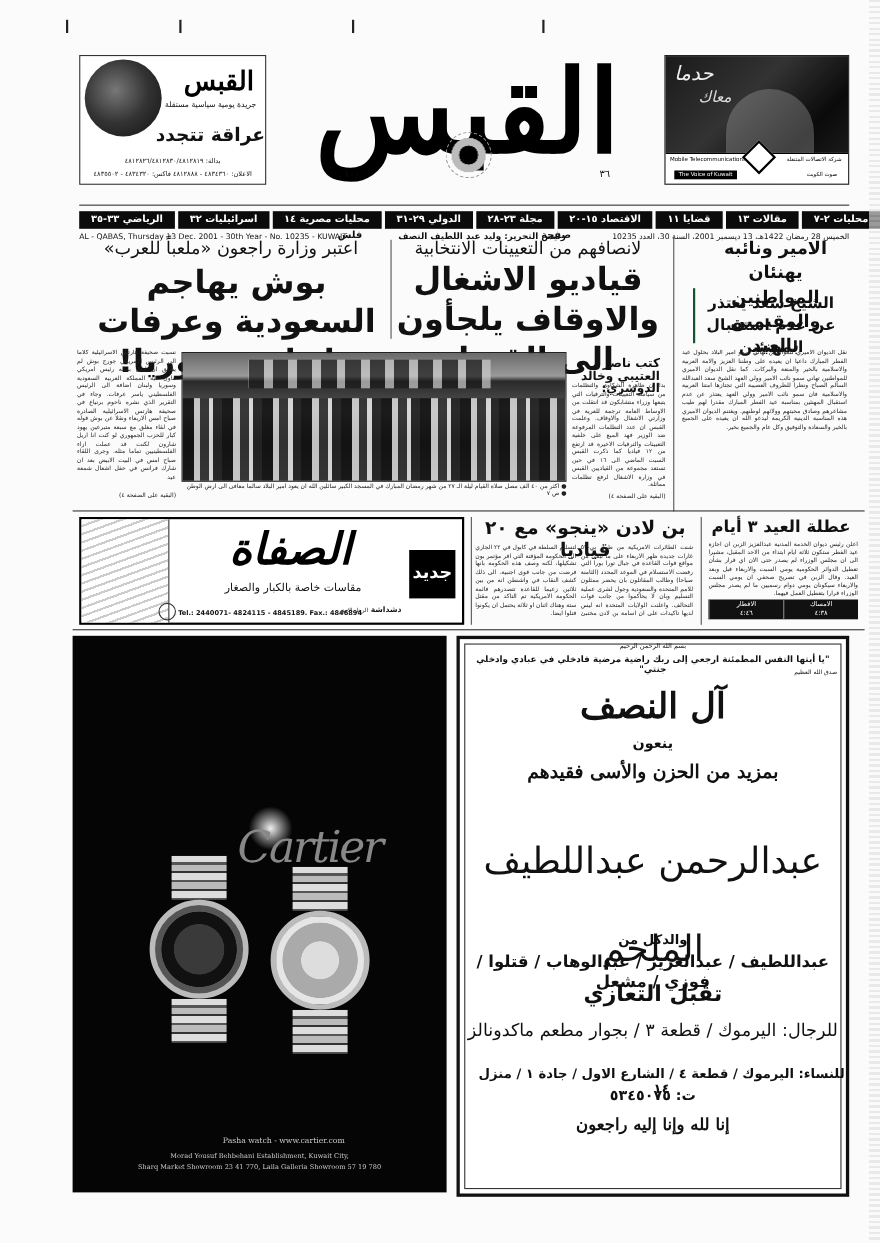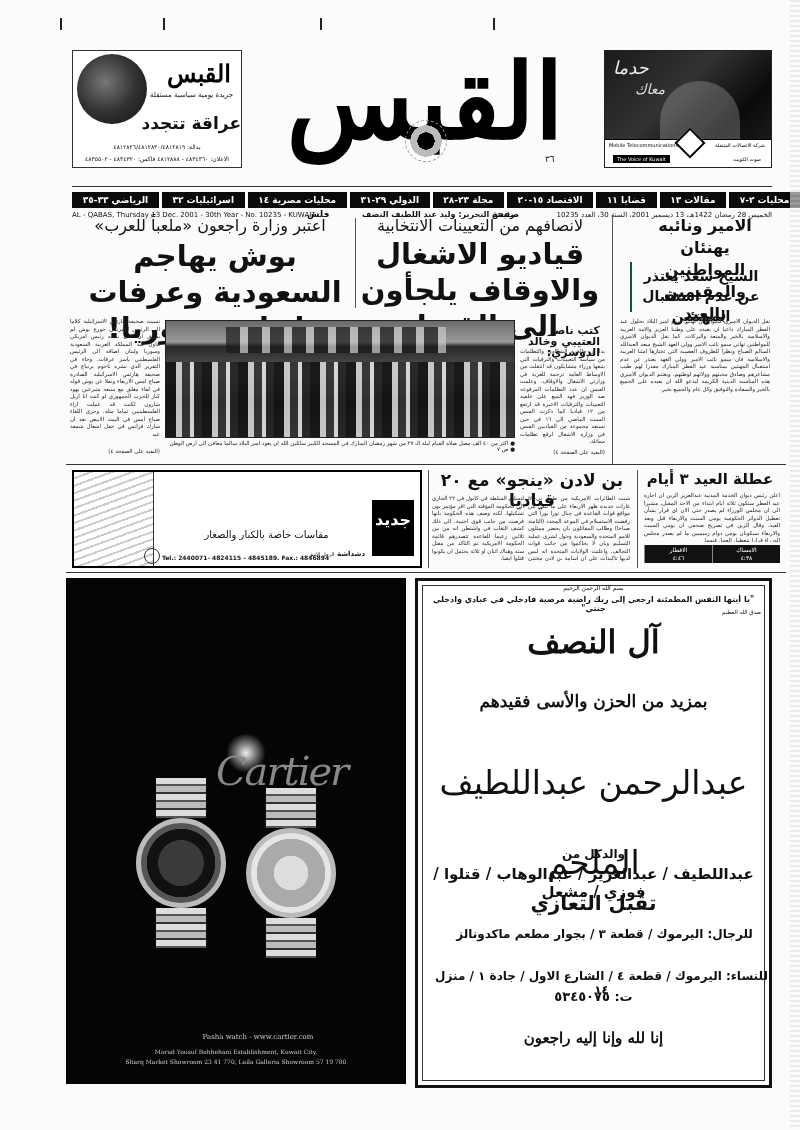--- a/index.html
+++ b/index.html
@@ -69,21 +69,21 @@
   .photo .build { position: absolute; left: 60px; top: 6px; width: 220px; height: 26px; background: repeating-linear-gradient(90deg, #1a1a1a 0 14px, #ccc 14px 22px); opacity: .7; }
   .caption { left: 165px; top: 440px; width: 350px; font-size: 5.5px; direction: rtl; color: #222; }
 
   .byline { right: 200px; top: 325px; width: 80px; text-align: right; direction: rtl; font-size: 11px; font-weight: bold; line-height: 11px; }
 
   
   .hr { height: 1px; background: #333; }
   .sadeem-ad { left: 72px; top: 470px; width: 350px; height: 98px; border: 2px solid #000; background: #fff; overflow: hidden; }
   .sadeem-ad .corner { position: absolute; left: 0; top: 0; width: 80px; height: 98px; background: repeating-linear-gradient(160deg, #fff 0 5px, #ccc 5px 7px); border-right: 1px solid #333; }
   .sadeem-ad .brand { position: absolute; left: 85px; top: 6px; width: 210px; height: 45px; text-align: center; font-size: 40px; font-weight: bold; font-style: italic; line-height: 45px; color: #000; direction: rtl; letter-spacing: 2px; }
-  .sadeem-ad .new { position: absolute; right: 6px; top: 28px; width: 42px; height: 56px; background: #000; color: #fff; font-size: 16px; font-weight: bold; text-align: center; line-height: 40px; direction: rtl; }
+  .sadeem-ad .new { position: absolute; right: 6px; top: 28px; width: 42px; height: 44px; background: #000; color: #fff; font-size: 16px; font-weight: bold; text-align: center; line-height: 40px; direction: rtl; }
   .sadeem-ad .slogan { position: absolute; left: 85px; top: 57px; width: 215px; text-align: center; font-size: 10px; direction: rtl; }
   .sadeem-ad .phones { position: absolute; left: 88px; top: 82px; font-size: 6px; font-weight: bold; }
   .sadeem-ad .dish { position: absolute; right: 55px; top: 78px; font-size: 7px; font-weight: bold; direction: rtl; }
   .sadeem-ad .stamp { position: absolute; left: 70px; top: 76px; width: 16px; height: 16px; border-radius: 50%; border: 1px solid #333; }
 
   .h-binladen { left: 432px; top: 470px; width: 200px; text-align: center; direction: rtl; font-size: 17px; font-weight: bold; }
   .h-holiday { left: 640px; top: 470px; width: 140px; text-align: center; direction: rtl; font-size: 15px; font-weight: bold; }
   .prayer-bar { left: 644px; top: 545px; width: 136px; height: 18px; background: #111; color: #fff; display: flex; direction: rtl; font-size: 6px; }
   .prayer-bar .cell { flex: 1; text-align: center; line-height: 8px; padding-top: 1px; border-left: 1px solid #888; }
 
@@ -109,25 +109,25 @@
   .obit .verse { position: absolute; left: 6px; right: 6px; top: 14px; font-size: 8px; font-weight: bold; }
   .obit .verse-src { position: absolute; right: 8px; top: 28px; font-size: 5.5px; }
   .obit .family { position: absolute; left: 0; right: 0; top: 42px; font-size: 32px; font-weight: bold; font-family: "DejaVu Serif", serif; }
   .obit .mourn { position: absolute; left: 0; right: 0; top: 88px; font-size: 13px; font-weight: bold; }
   .obit .l1 { position: absolute; left: 0; right: 0; top: 110px; font-size: 17px; font-weight: bold; font-family: "DejaVu Serif", serif; }
   .obit .l2 { position: absolute; left: 0; right: 0; top: 134px; font-size: 17px; font-weight: bold; font-family: "DejaVu Serif", serif; }
   .obit .deceased { position: absolute; left: 0; right: 0; top: 162px; font-size: 33px; font-weight: normal; font-family: "DejaVu Serif", serif; line-height: 80px; }
   .obit .and { position: absolute; left: 0; right: 0; top: 266px; font-size: 12px; font-weight: bold; }
   .obit .sons { position: absolute; left: 0; right: 0; top: 284px; font-size: 15px; font-weight: bold; }
   .obit .condol { position: absolute; left: 0; right: 0; top: 310px; font-size: 20px; font-weight: bold; }
-  .obit .men { position: absolute; left: 0; right: 0; top: 346px; font-size: 12px; font-weight: bold; margin-left: 22px; }
+  .obit .men { position: absolute; left: 0; right: 0; top: 346px; font-size: 16px; font-weight: normal; }
   .obit .men-tel { position: absolute; left: 0; right: 0; top: 365px; font-size: 13px; font-weight: bold; }
   .obit .women { position: absolute; left: 16px; right: 0; top: 388px; font-size: 12px; font-weight: bold; }
   .obit .women-tel { position: absolute; left: 0; right: 0; top: 408px; font-size: 13px; font-weight: bold; }
-  .obit .closing { position: absolute; left: 0; right: 0; top: 432px; font-size: 15px; font-weight: bold; font-family: "DejaVu Serif", serif; margin-top: 16px; }
+  .obit .closing { position: absolute; left: 0; right: 0; top: 432px; font-size: 15px; font-weight: bold; font-family: "DejaVu Serif", serif; }
 
   .right-edge { left: 790px; top: 0; width: 10px; height: 1130px; background: repeating-linear-gradient(180deg, #ddd 0 2px, #fafafa 2px 5px); opacity: .6; }
 </style>
 </head>
 <body>
 
 <div class="tick" style="left:60px"></div>
 <div class="tick" style="left:163px"></div>
 <div class="tick" style="left:320px"></div>
 <div class="tick" style="left:493px"></div>
@@ -207,20 +207,21 @@
 <div class="abs caption">
   <span>● </span><span>اكثر من ٤٠ الف مصل صلاة القيام ليلة الـ ٢٧ من شهر رمضان المبارك في المسجد الكبير سائلين الله ان يعود امير البلاد سالما معافى الى ارض الوطن</span>
   <span> ● </span><span>ص ٧</span>
 </div>
 
 <div class="abs hr" style="left:66px;top:464px;width:720px"></div>
 
 <div class="abs sadeem-ad">
   <div class="corner"></div>
   <div class="stamp"></div>
+  <div class="brand">الصفاة</div>
   <div class="new">جديد</div>
   <div class="slogan">مقاسات خاصة بالكبار والصغار</div>
   <div class="phones">Tel.: 2440071- 4824115 - 4845189. Fax.: 4846894</div>
   <div class="dish"><span>دشداشة</span> <span style="font-size:5px;font-weight:normal">الرجل الانيق</span></div>
 </div>
 
 <div class="abs col-rule" style="left:428px;top:470px;height:98px"></div>
 <div class="abs h-binladen">بن لادن «ينجو» مع ٢٠ قياديا</div>
 <div class="abs body-text" style="left:528px;top:495px;width:102px;height:68px;overflow:hidden">شنت الطائرات الامريكية من طراز بي-٥٢ غارات جديدة ظهر الاربعاء على ما تبقى من مواقع قوات القاعدة في جبال تورا بورا التي رفضت الاستسلام في الموعد المحدد (الثامنة صباحا) وطالب المقاتلون بان يحضر ممثلون للامم المتحدة والسعودية وجول لشرى عملية التسليم وبان لا يحاكموا من جانب قوات التحالف. واعلنت الولايات المتحدة انه ليس لديها تاكيدات على ان اسامة بن لادن مختبئ في تورا بورا.</div>
 <div class="abs body-text" style="left:432px;top:495px;width:92px;height:68px;overflow:hidden">لتسليم السلطة في كابول في ٢٢ الجاري الى الحكومة المؤقتة التي اقر مؤتمر بون تشكيلها، لكنه وصف هذه الحكومة بانها فرضت من جانب قوى اجنبية. الى ذلك كشف النقاب في واشنطن انه من بين ثلاثين زعيما للقاعدة تتصدرهم قائمة الحكومة الامريكية تم التاكد من مقتل ستة وهناك اثنان او ثلاثة يحتمل ان يكونوا قتلوا ايضا.</div>
@@ -258,20 +259,21 @@
   <div class="dealer1">Morad Yousuf Behbehani Establishment, Kuwait City,</div>
   <div class="dealer2">Sharq Market Showroom 23 41 770, Laila Galleria Showroom 57 19 780</div>
 </div>
 
 <div class="abs obit">
   <div class="inner"></div>
   <div class="bism">بسم الله الرحمن الرحيم</div>
   <div class="verse">"يا أيتها النفس المطمئنة ارجعي إلى ربك راضية مرضية فادخلي في عبادي وادخلي جنتي"</div>
   <div class="verse-src">صدق الله العظيم</div>
   <div class="family">آل النصف</div>
+  <div class="mourn">ينعون</div>
   <div class="l1">بمزيد من الحزن والأسى فقيدهم</div>
   <div class="deceased">عبدالرحمن عبداللطيف الملحم</div>
   <div class="and">والدكل من</div>
   <div class="sons">عبداللطيف / عبدالعزيز / عبدالوهاب / قتلوا / فوزي / مشعل</div>
   <div class="condol">تقبل التعازي</div>
   <div class="men">للرجال: اليرموك / قطعة ٣ / بجوار مطعم ماكدونالز</div>
   <div class="women">للنساء: اليرموك / قطعة ٤ / الشارع الاول / جادة ١ / منزل ١٤</div>
   <div class="women-tel">ت: ٥٣٤٥٠٧٥</div>
   <div class="closing">إنا لله وإنا إليه راجعون</div>
 </div>

